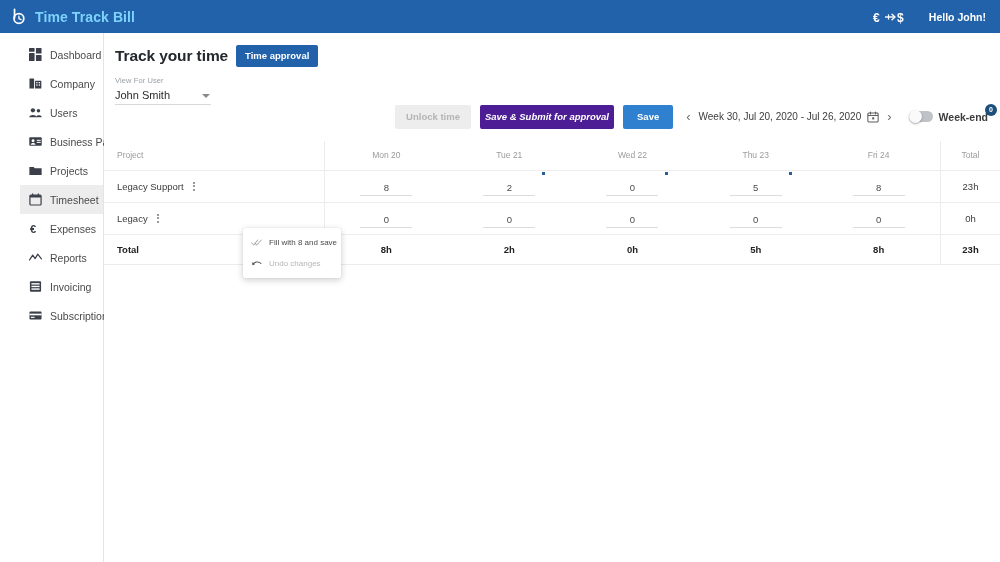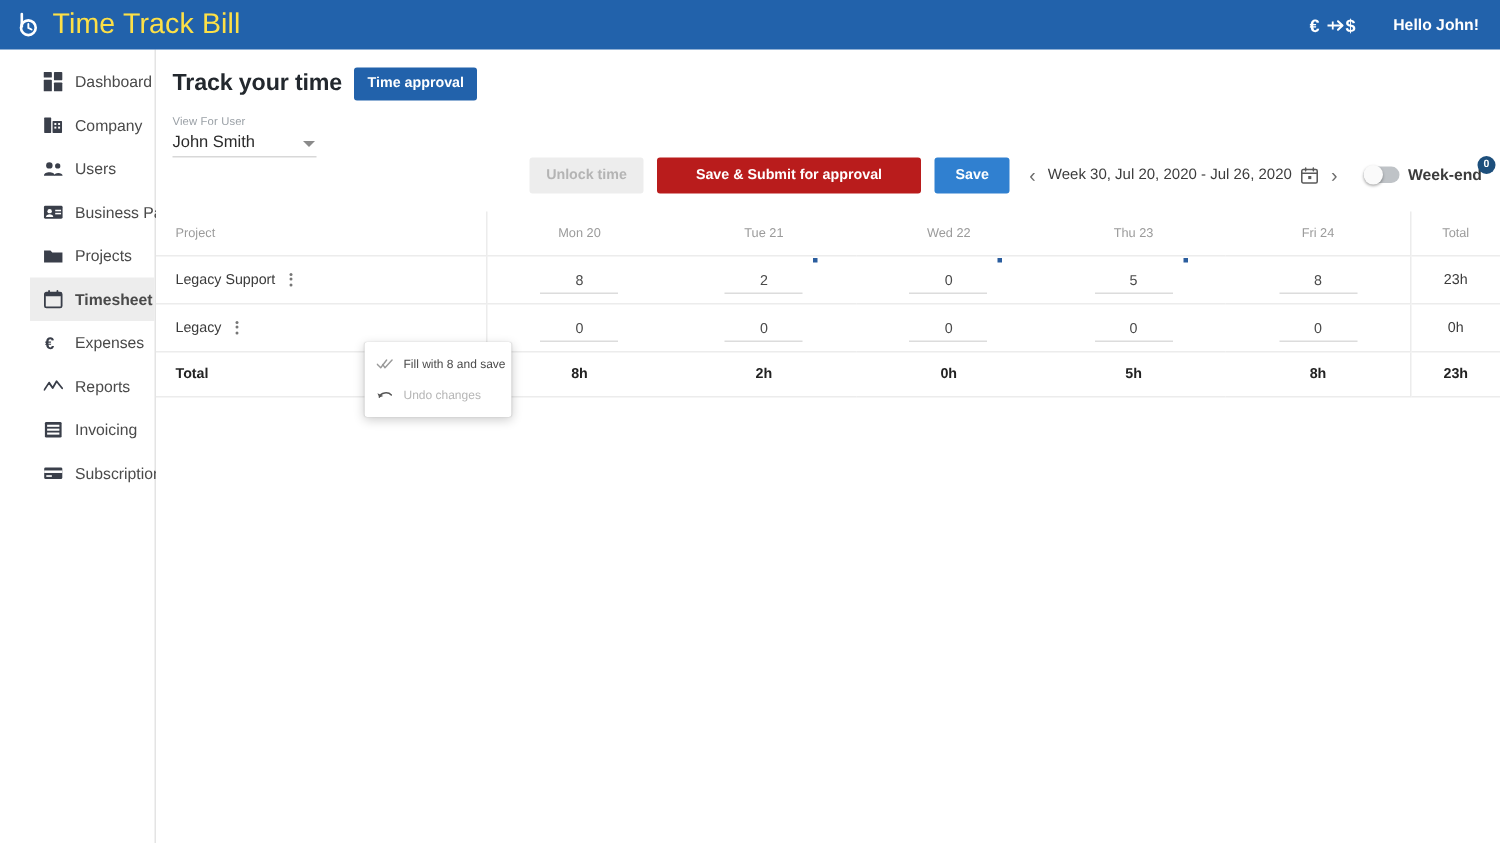--- a/index.html
+++ b/index.html
@@ -18,21 +18,21 @@
   .topbar {
     height: 33px; width: 100%;
     background: #2262ab;
     display: flex; align-items: center;
     padding: 0 14px 0 9px;
     position: relative; z-index: 40;
   }
   .brand { display:flex; align-items:center; gap:7px; }
   .brand-logo { width: 19px; height: 19px; display:block; }
   .brand-name {
-    color:#fde047; font-size: 19px; font-weight: normal; letter-spacing:.1px;
+    color:#7dd3fc; font-size: 14px; font-weight: bold; letter-spacing:.1px;
     white-space: nowrap;
   }
   .topbar-right { margin-left:auto; display:flex; align-items:center; gap: 22px; }
   .currency-icon { display:flex; align-items:center; color:#fff; }
   .hello { color:#fff; font-size: 10.5px; font-weight: bold; white-space:nowrap; }
 
   
   .body-wrap { display:flex; height: 529px; }
 
   
@@ -41,21 +41,21 @@
     background:#fff; border-right: 1px solid #e4e4e4;
     padding-top: 7px;
   }
   .side-item {
     display:flex; align-items:center; gap: 8px;
     height: 29px; padding: 0 0 0 8px;
     color:#4a4a4a; font-size: 10.5px; white-space: nowrap;
     cursor: pointer;
     margin-left: 20px;
   }
-  .side-item.active { background: #ededed; font-weight: bold; }
+  .side-item.active { background: #ededed; }
   .side-ico { width:14px; height:14px; display:flex; align-items:center; justify-content:center; flex:0 0 14px; color:#3a3f4a; }
   .side-ico svg { display:block; }
 
   
   .main { flex:1; background:#fff; position:relative; }
 
   .page-head { padding: 12px 0 0 11px; display:flex; align-items:center; gap:8px; }
   .page-title { font-size: 15.5px; font-weight: bold; color:#23282e; letter-spacing:-.1px; }
   .btn {
     border:none; border-radius: 2px; cursor:pointer;
@@ -78,21 +78,21 @@
 
   
   .toolbar {
     position:absolute; top: 72px; right: 12px;
     display:flex; align-items:center; gap: 9px;
   }
   .btn-unlock {
     background:#ededed; color:#b4b4b4; font-size: 9.5px; padding: 7px 11px;
     cursor: default;
   }
-  .btn-submit { background:#b91c1c; color:#fff; font-size: 9.5px; padding: 7px 26px; }
+  .btn-submit { background:#4c1d95; color:#fff; font-size: 9.5px; padding: 7px 5px; font-style: italic; }
   .btn-save { background:#3080d0; color:#fff; font-size: 9.5px; padding: 7px 14px; }
 
   .datenav { display:flex; align-items:center; gap: 6px; margin-left: 2px; }
   .navarrow {
     background:none;border:none;cursor:pointer;color:#6d6d6d;font-size:13px;
     padding: 0 2px; line-height:1; font-family: inherit;
   }
   .daterange { font-size: 10px; color:#3c3c3c; white-space:nowrap; }
   .cal-icon { color:#5a5a5a; display:flex; align-items:center; cursor:pointer; }
 

